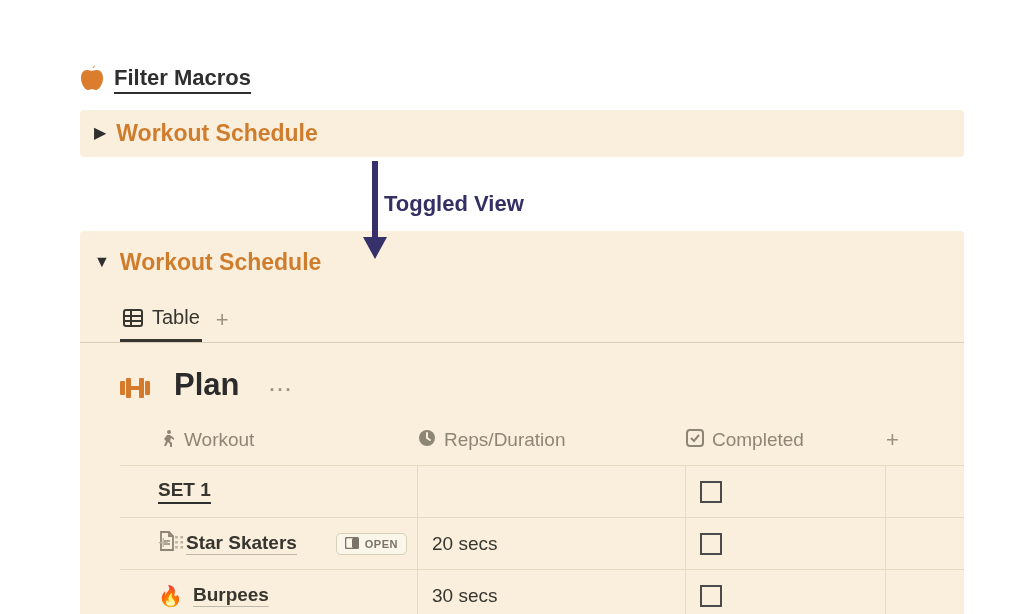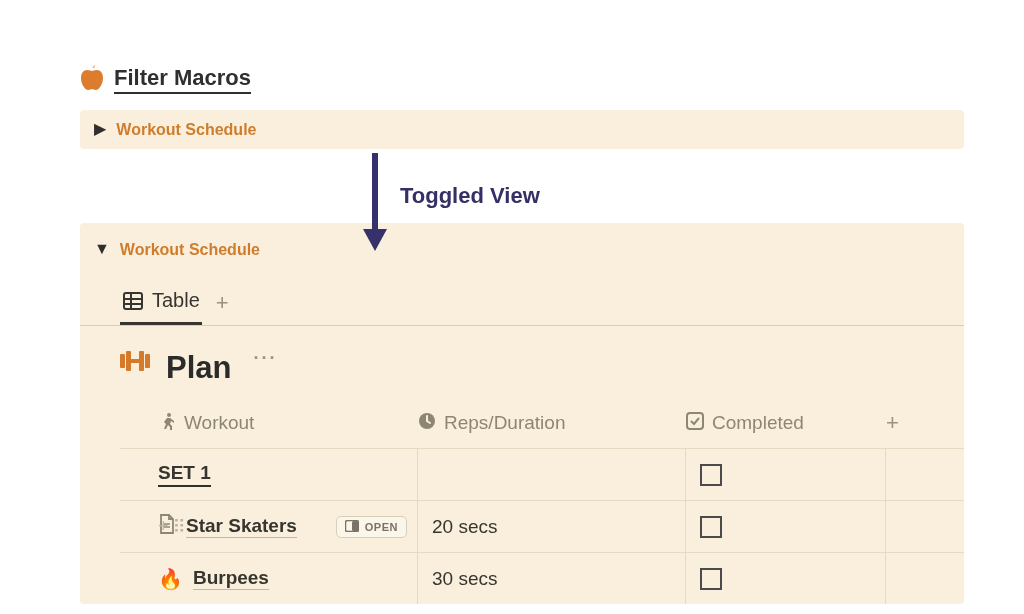--- a/index.html
+++ b/index.html
@@ -40,37 +40,37 @@
     margin-bottom: 14px;
   }
   .toggle-header {
     display: flex;
     align-items: center;
     gap: 10px;
     padding: 10px 14px;
   }
   .caret { font-size: 16px; color: #2f2f2f; position: relative; top: -1px; }
   .toggle-title {
-    font-size: 16px;
+    font-size: 23px;
     font-weight: 700;
     color: #cf7d2d;
   }
 
   .annotation-row {
     position: relative;
     height: 60px;
   }
   .annotation-arrow {
     position: absolute;
     left: 280px;
     top: -10px;
   }
   .annotation-label {
     position: absolute;
-    left: 320px;
+    left: 304px;
     top: 20px;
     font-size: 22px;
     font-weight: 600;
     color: #343066;
   }
 
   .expanded-block {
     background: #faefdc;
     border-radius: 4px;
     padding-bottom: 0;
@@ -114,22 +114,22 @@
     align-items: center;
     gap: 18px;
     padding-bottom: 8px;
     color: #7a7265;
     font-size: 19px;
   }
   .tab-actions .search-icon, .tab-actions .expand-icon { display: flex; align-items: center; }
 
   .db-title-row {
     display: flex;
-    align-items: flex-start;
-    gap: 16px;
+    align-items: flex-end;
+    gap: 24px;
     padding: 24px 18px 18px 40px;
   }
   .dumbbell-icon { color: #d47a2a; }
   .db-title { font-size: 31px; font-weight: 700; color: #2b2b2b; }
   .db-title-more { color: #9b917c; letter-spacing: 2px; font-size: 18px; font-weight: 700; padding-left: 6px; position: relative; top: -2px; }
 
   .table-wrap { padding: 0 0 0 40px; }
   .thead-row {
     display: flex;
     align-items: center;

